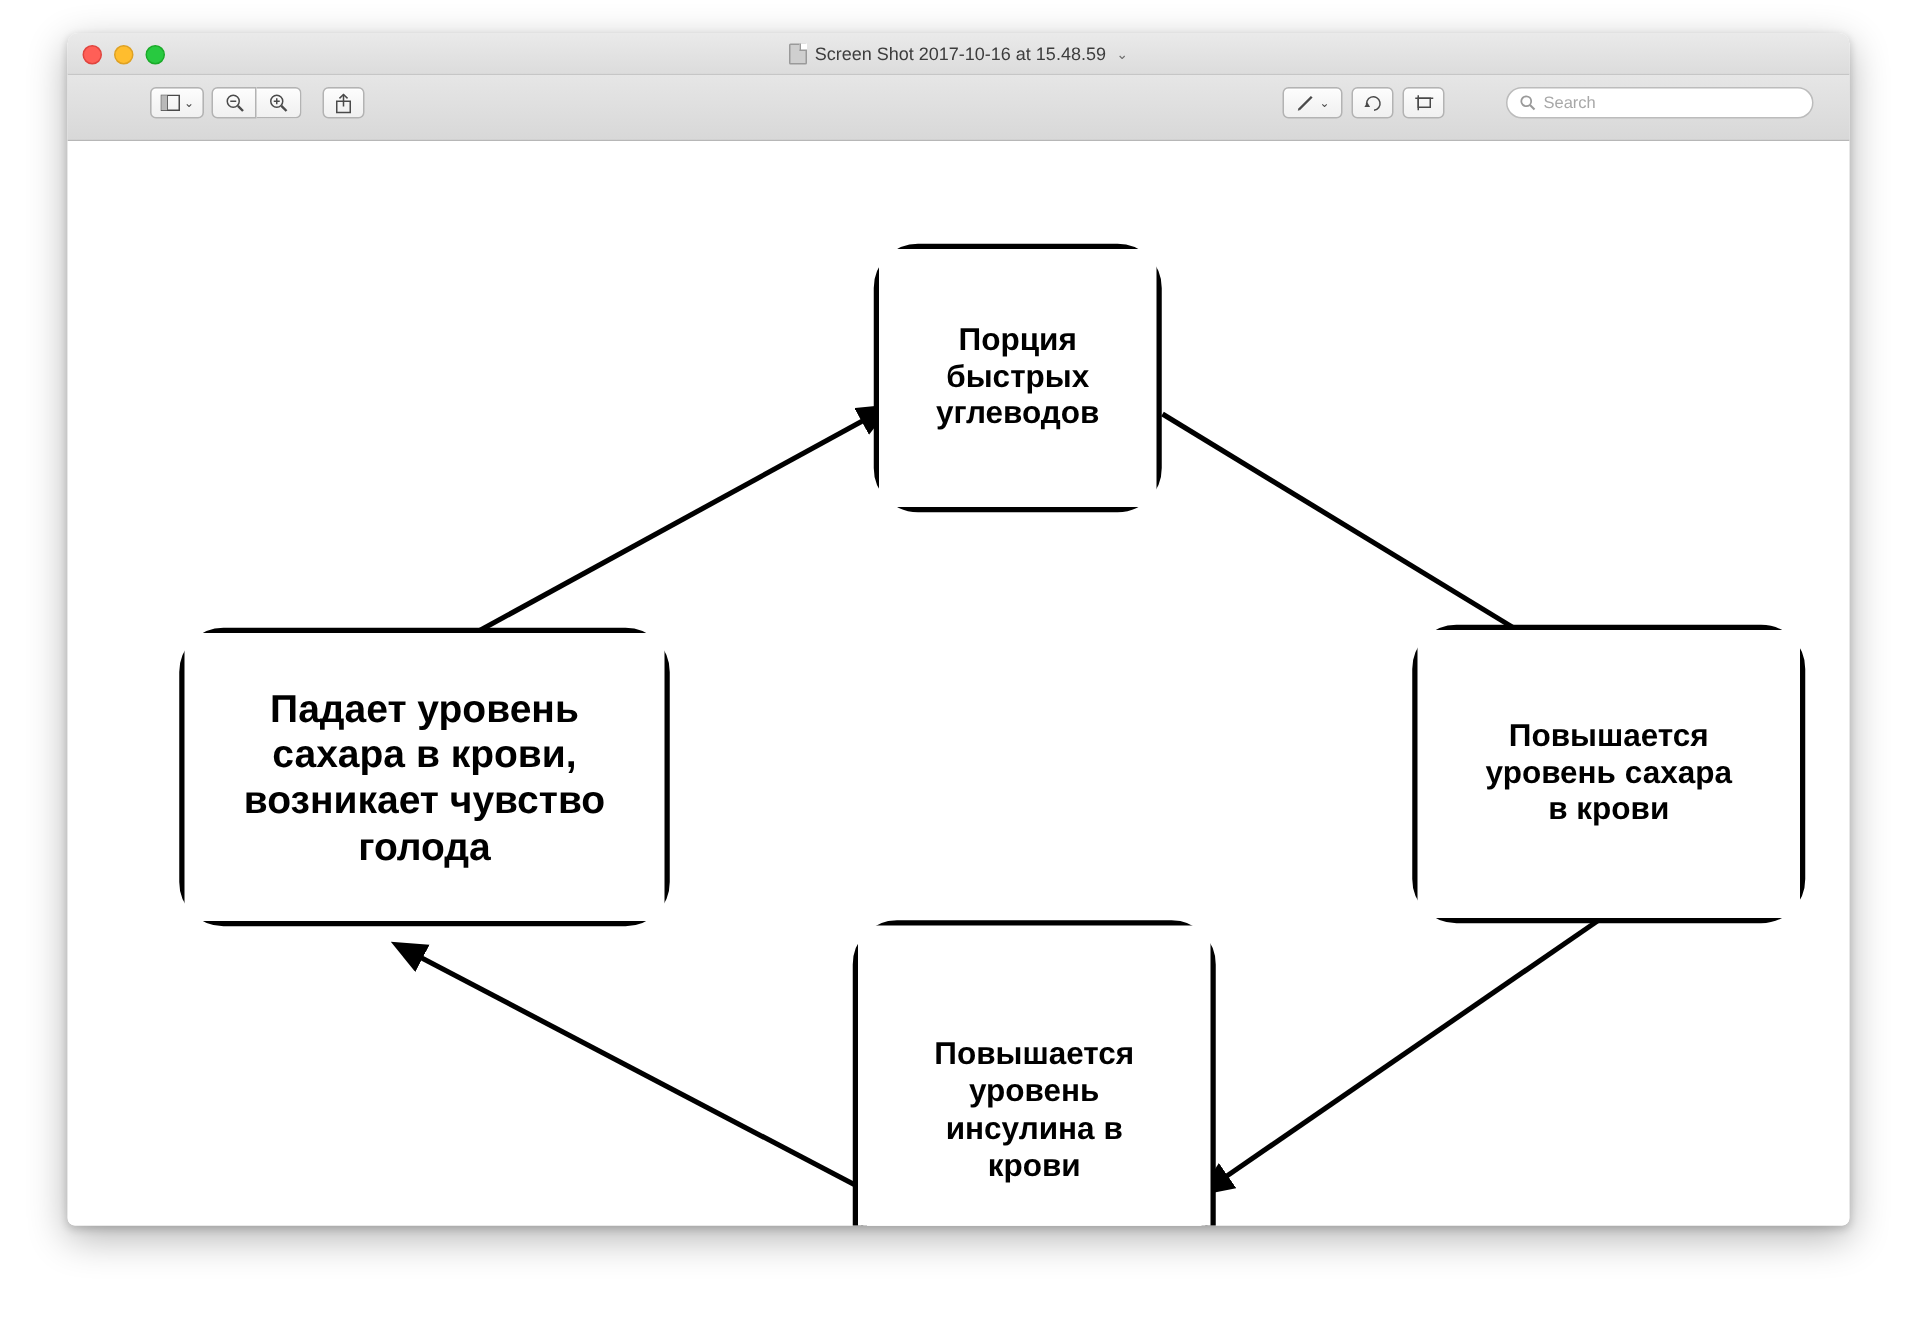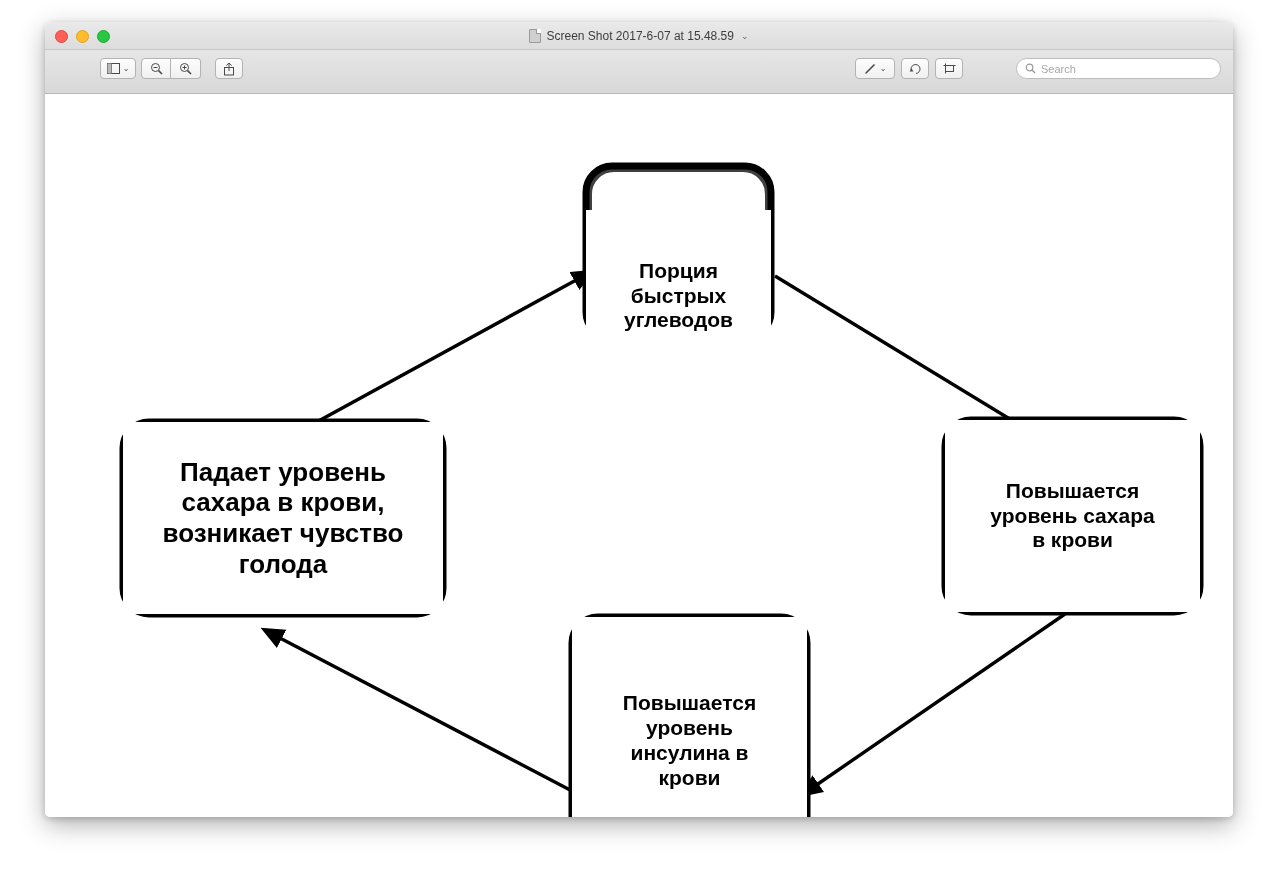--- a/index.html
+++ b/index.html
@@ -121,21 +121,21 @@
   }
   .tb-seg .tb-btn { margin-left: 0; border-radius: 0; border-left: none; }
   .tb-seg .tb-btn:first-child { border-radius: 4px 0 0 4px; border-left: 1px solid #b3b3b3; }
   .tb-seg .tb-btn:last-child { border-radius: 0 4px 4px 0; }
 
   .ic { display: block; }
 
   .search-field {
     position: absolute;
     top: 8px;
-    right: 12px;
+    right: 24px;
     width: 205px;
     height: 21px;
     background: #ffffff;
     border: 1px solid #bcbcbc;
     border-radius: 11px;
     display: flex;
     align-items: center;
     padding: 0 8px;
     box-sizing: border-box;
     gap: 5px;
@@ -184,21 +184,21 @@
   <div class="window">
 
     <div class="titlebar">
       <div class="traffic">
         <span class="dot red"></span>
         <span class="dot yellow"></span>
         <span class="dot green"></span>
       </div>
       <div class="title-center">
         <span class="title-doc-icon"></span>
-        <span>Screen Shot 2017-6-07 at 15.48.59</span>
+        <span>Screen Shot 2017-10-16 at 15.48.59</span>
         <span class="title-caret">⌄</span>
       </div>
     </div>
 
     <div class="toolbar">
 
       <div class="tb-group" style="left:55px;">
         <div class="tb-btn" style="min-width:36px;">
           <svg class="ic" width="13" height="11" viewBox="0 0 13 11">
             <rect x="0.5" y="0.5" width="12" height="10" fill="none" stroke="#4a4a4a"></rect>
@@ -294,21 +294,21 @@
         </g>
 
         <g stroke="#000000" stroke-width="3.4" fill="none">
           <line x1="730" y1="182" x2="996" y2="344" marker-end="url(#arrowhead)"></line>
           <line x1="1020" y1="520" x2="770" y2="692" marker-end="url(#arrowhead)"></line>
           <line x1="527" y1="697" x2="233" y2="543" marker-end="url(#arrowhead)"></line>
           <line x1="237" y1="347" x2="533" y2="185" marker-end="url(#arrowhead)"></line>
         </g>
       </svg>
 
-      <div class="node" style="left:541px; top:72px; width:185px; height:172px; font-size:21px;margin-top:44px;">Порция
+      <div class="node" style="left:541px; top:72px; width:185px; height:172px; font-size:21px;">Порция
 быстрых
 углеводов</div>
 
       <div class="node" style="left:900px; top:326px; width:255px; height:192px; font-size:21px;">Повышается
 уровень сахара
 в крови</div>
 
       <div class="node" style="left:527px; top:523px; width:235px; height:248px; font-size:21px;">Повышается
 уровень
 инсулина в

